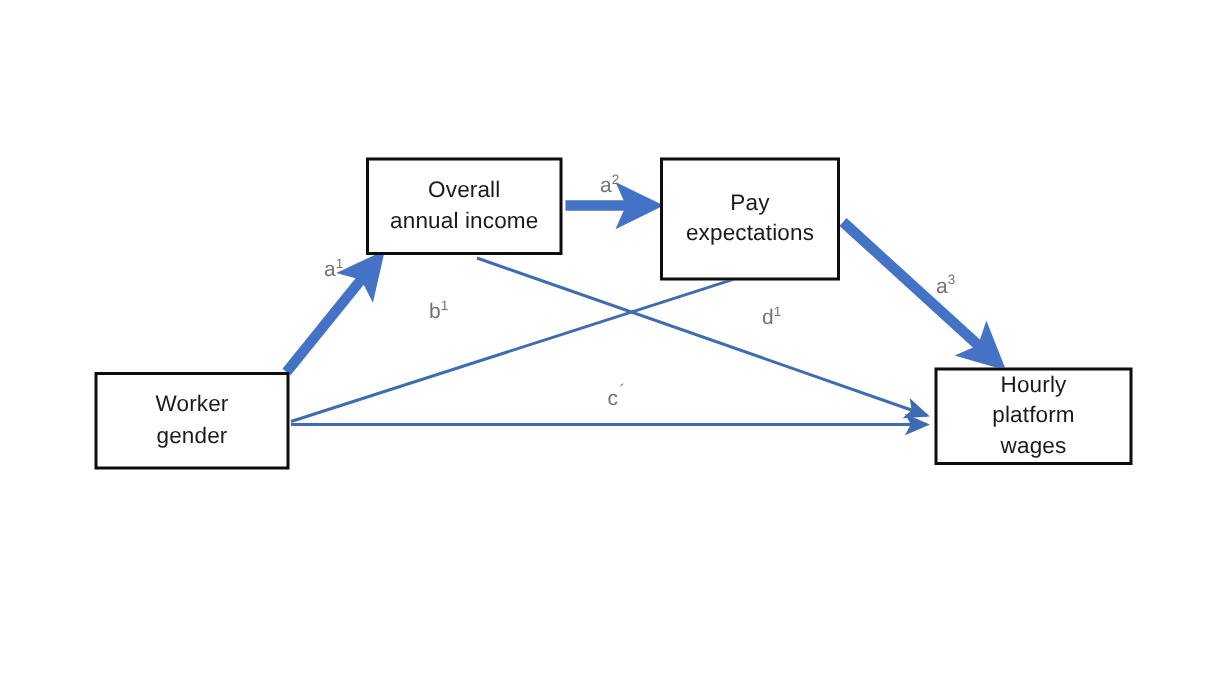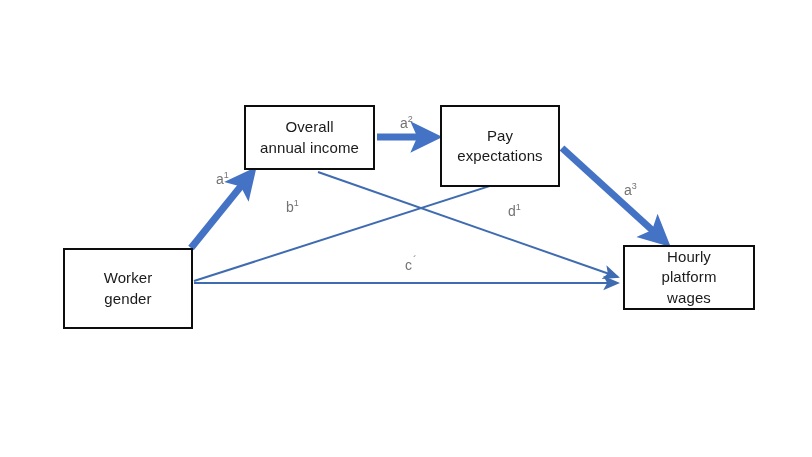--- a/index.html
+++ b/index.html
@@ -86,21 +86,21 @@
 
     <line x1="562" y1="148" x2="663" y2="240" stroke="#4472c4" stroke-width="7" marker-end="url(#thick-head)"></line>
 
     <line x1="194" y1="281" x2="527" y2="174" stroke="#3f6bb0" stroke-width="2" marker-end="url(#thin-head)"></line>
 
     <line x1="318" y1="172" x2="618" y2="277" stroke="#3f6bb0" stroke-width="2" marker-end="url(#thin-head)"></line>
 
     <line x1="194" y1="283" x2="618" y2="283" stroke="#3f6bb0" stroke-width="2" marker-end="url(#thin-head)"></line>
   </svg>
 
-  <div class="node" style="left:63px; top:248px; width:130px; height:81px;">
+  <div class="node" style="left:63px; top:248px; width:130px; height:65px;">
     <span class="node-label">Worker
 gender</span>
   </div>
 
   <div class="node" style="left:244px; top:105px; width:131px; height:65px;">
     <span class="node-label">Overall
 annual income</span>
   </div>
 
   <div class="node" style="left:440px; top:105px; width:120px; height:82px;">

